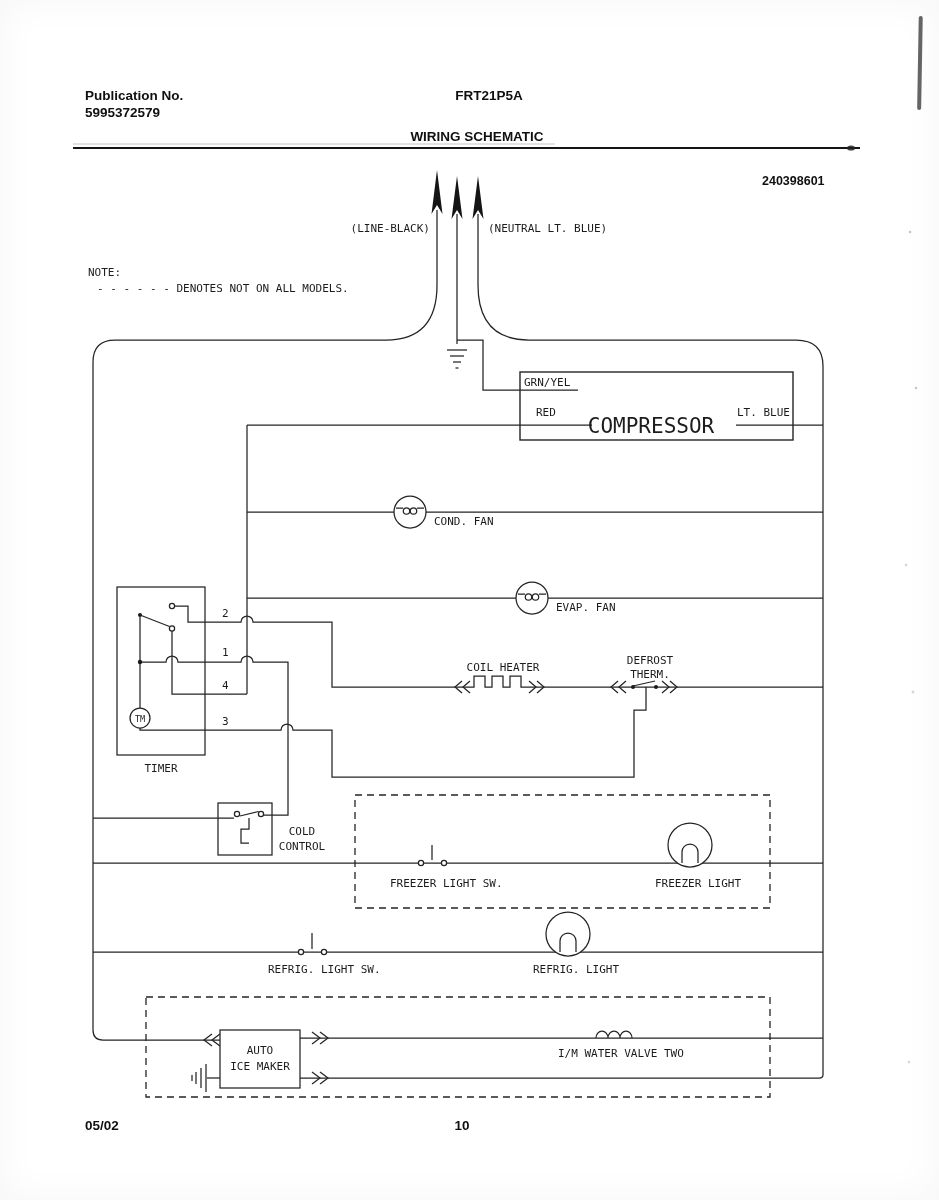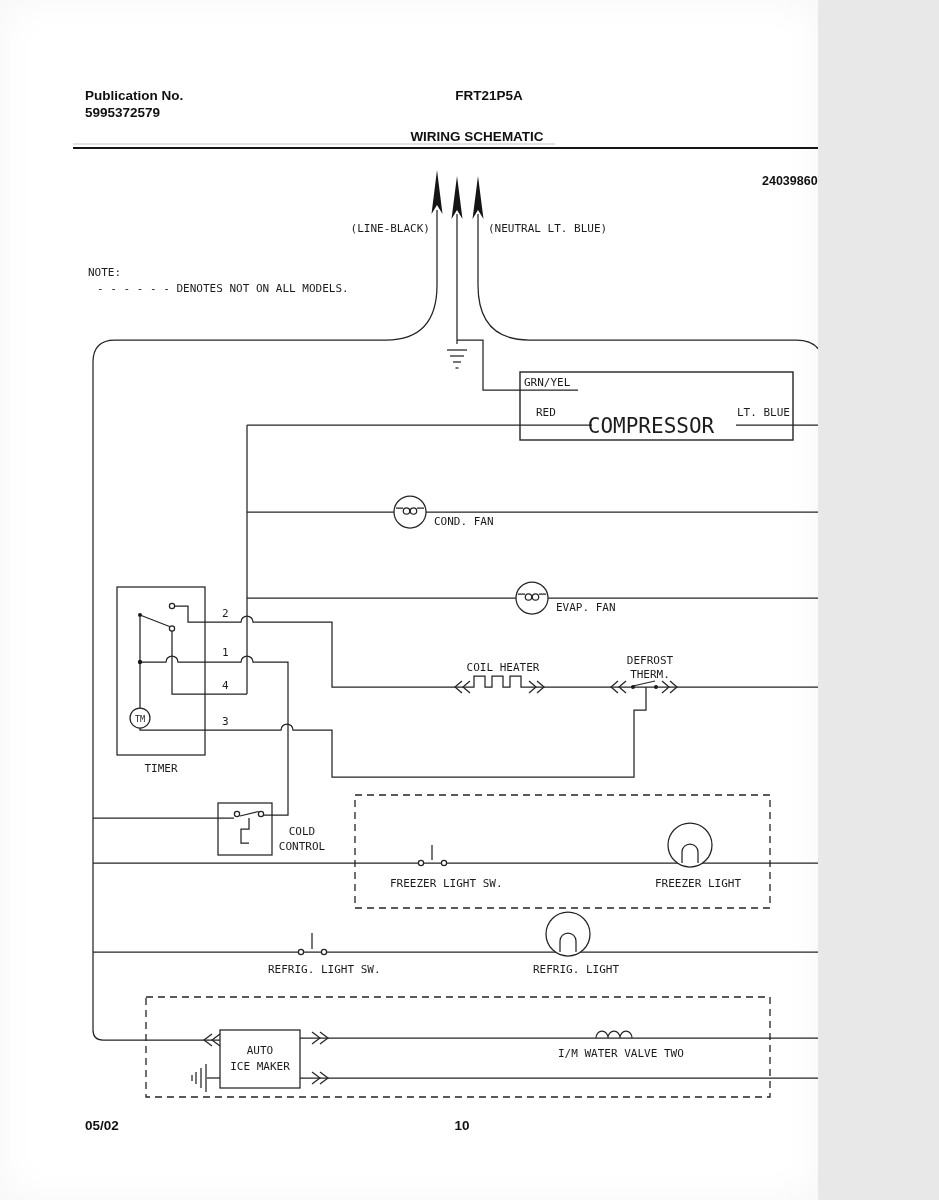--- a/index.html
+++ b/index.html
@@ -1,17 +1,17 @@
 <!DOCTYPE html>
 <html><head>
 <meta charset="utf-8">
 <style>
   html,body{margin:0;padding:0;background:#e8e8e8;}
   .page{
-    position:relative;width:818px;height:1200px;background:#ffffff;
+    position:relative;width:939px;height:1200px;background:#ffffff;
     font-family:"Liberation Sans",sans-serif;overflow:hidden;
     box-shadow:inset 0 0 40px rgba(0,0,0,0.04);
   }
   svg{position:absolute;left:0;top:0;}
   .w{stroke:#242424;stroke-width:1.25;fill:none;}
   .w2{stroke:#242424;stroke-width:1.4;fill:none;}
   .dash{stroke:#242424;stroke-width:1.3;fill:none;stroke-dasharray:7 5;}
   .sym{stroke:#242424;stroke-width:1.25;fill:#ffffff;}
   .dot{fill:#1a1a1a;stroke:none;}
   .fillb{fill:#151515;stroke:none;}

